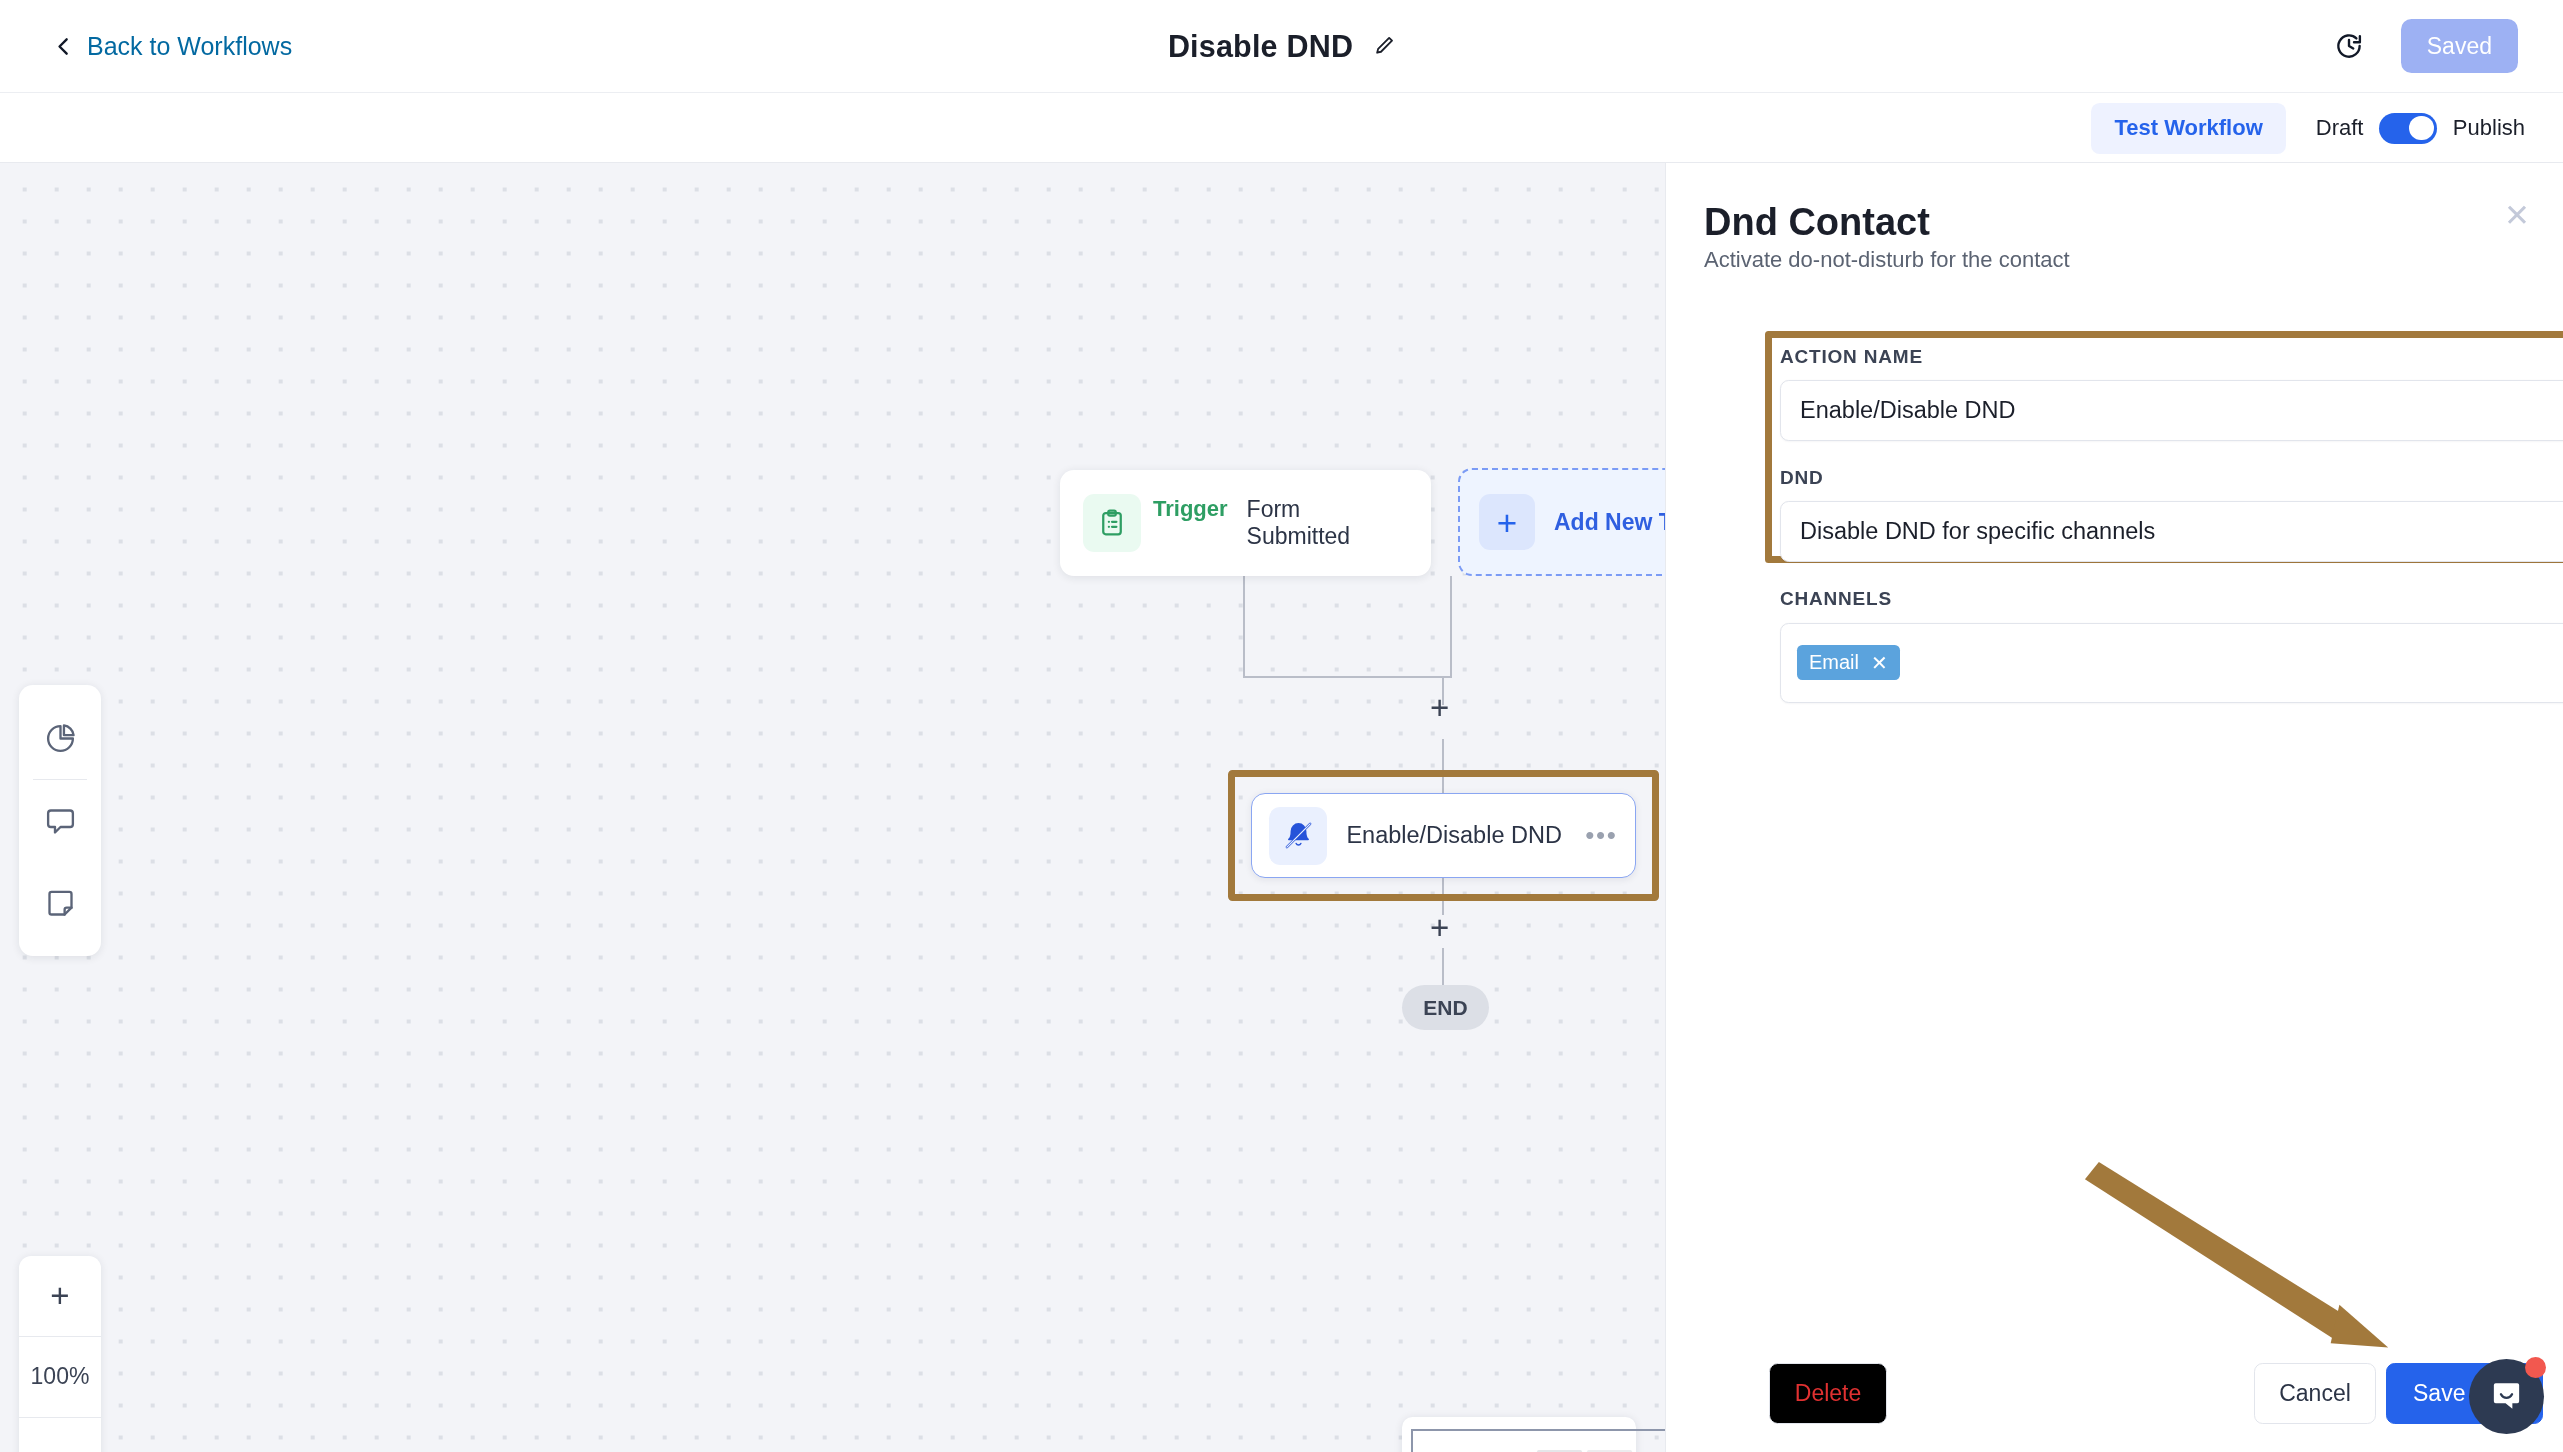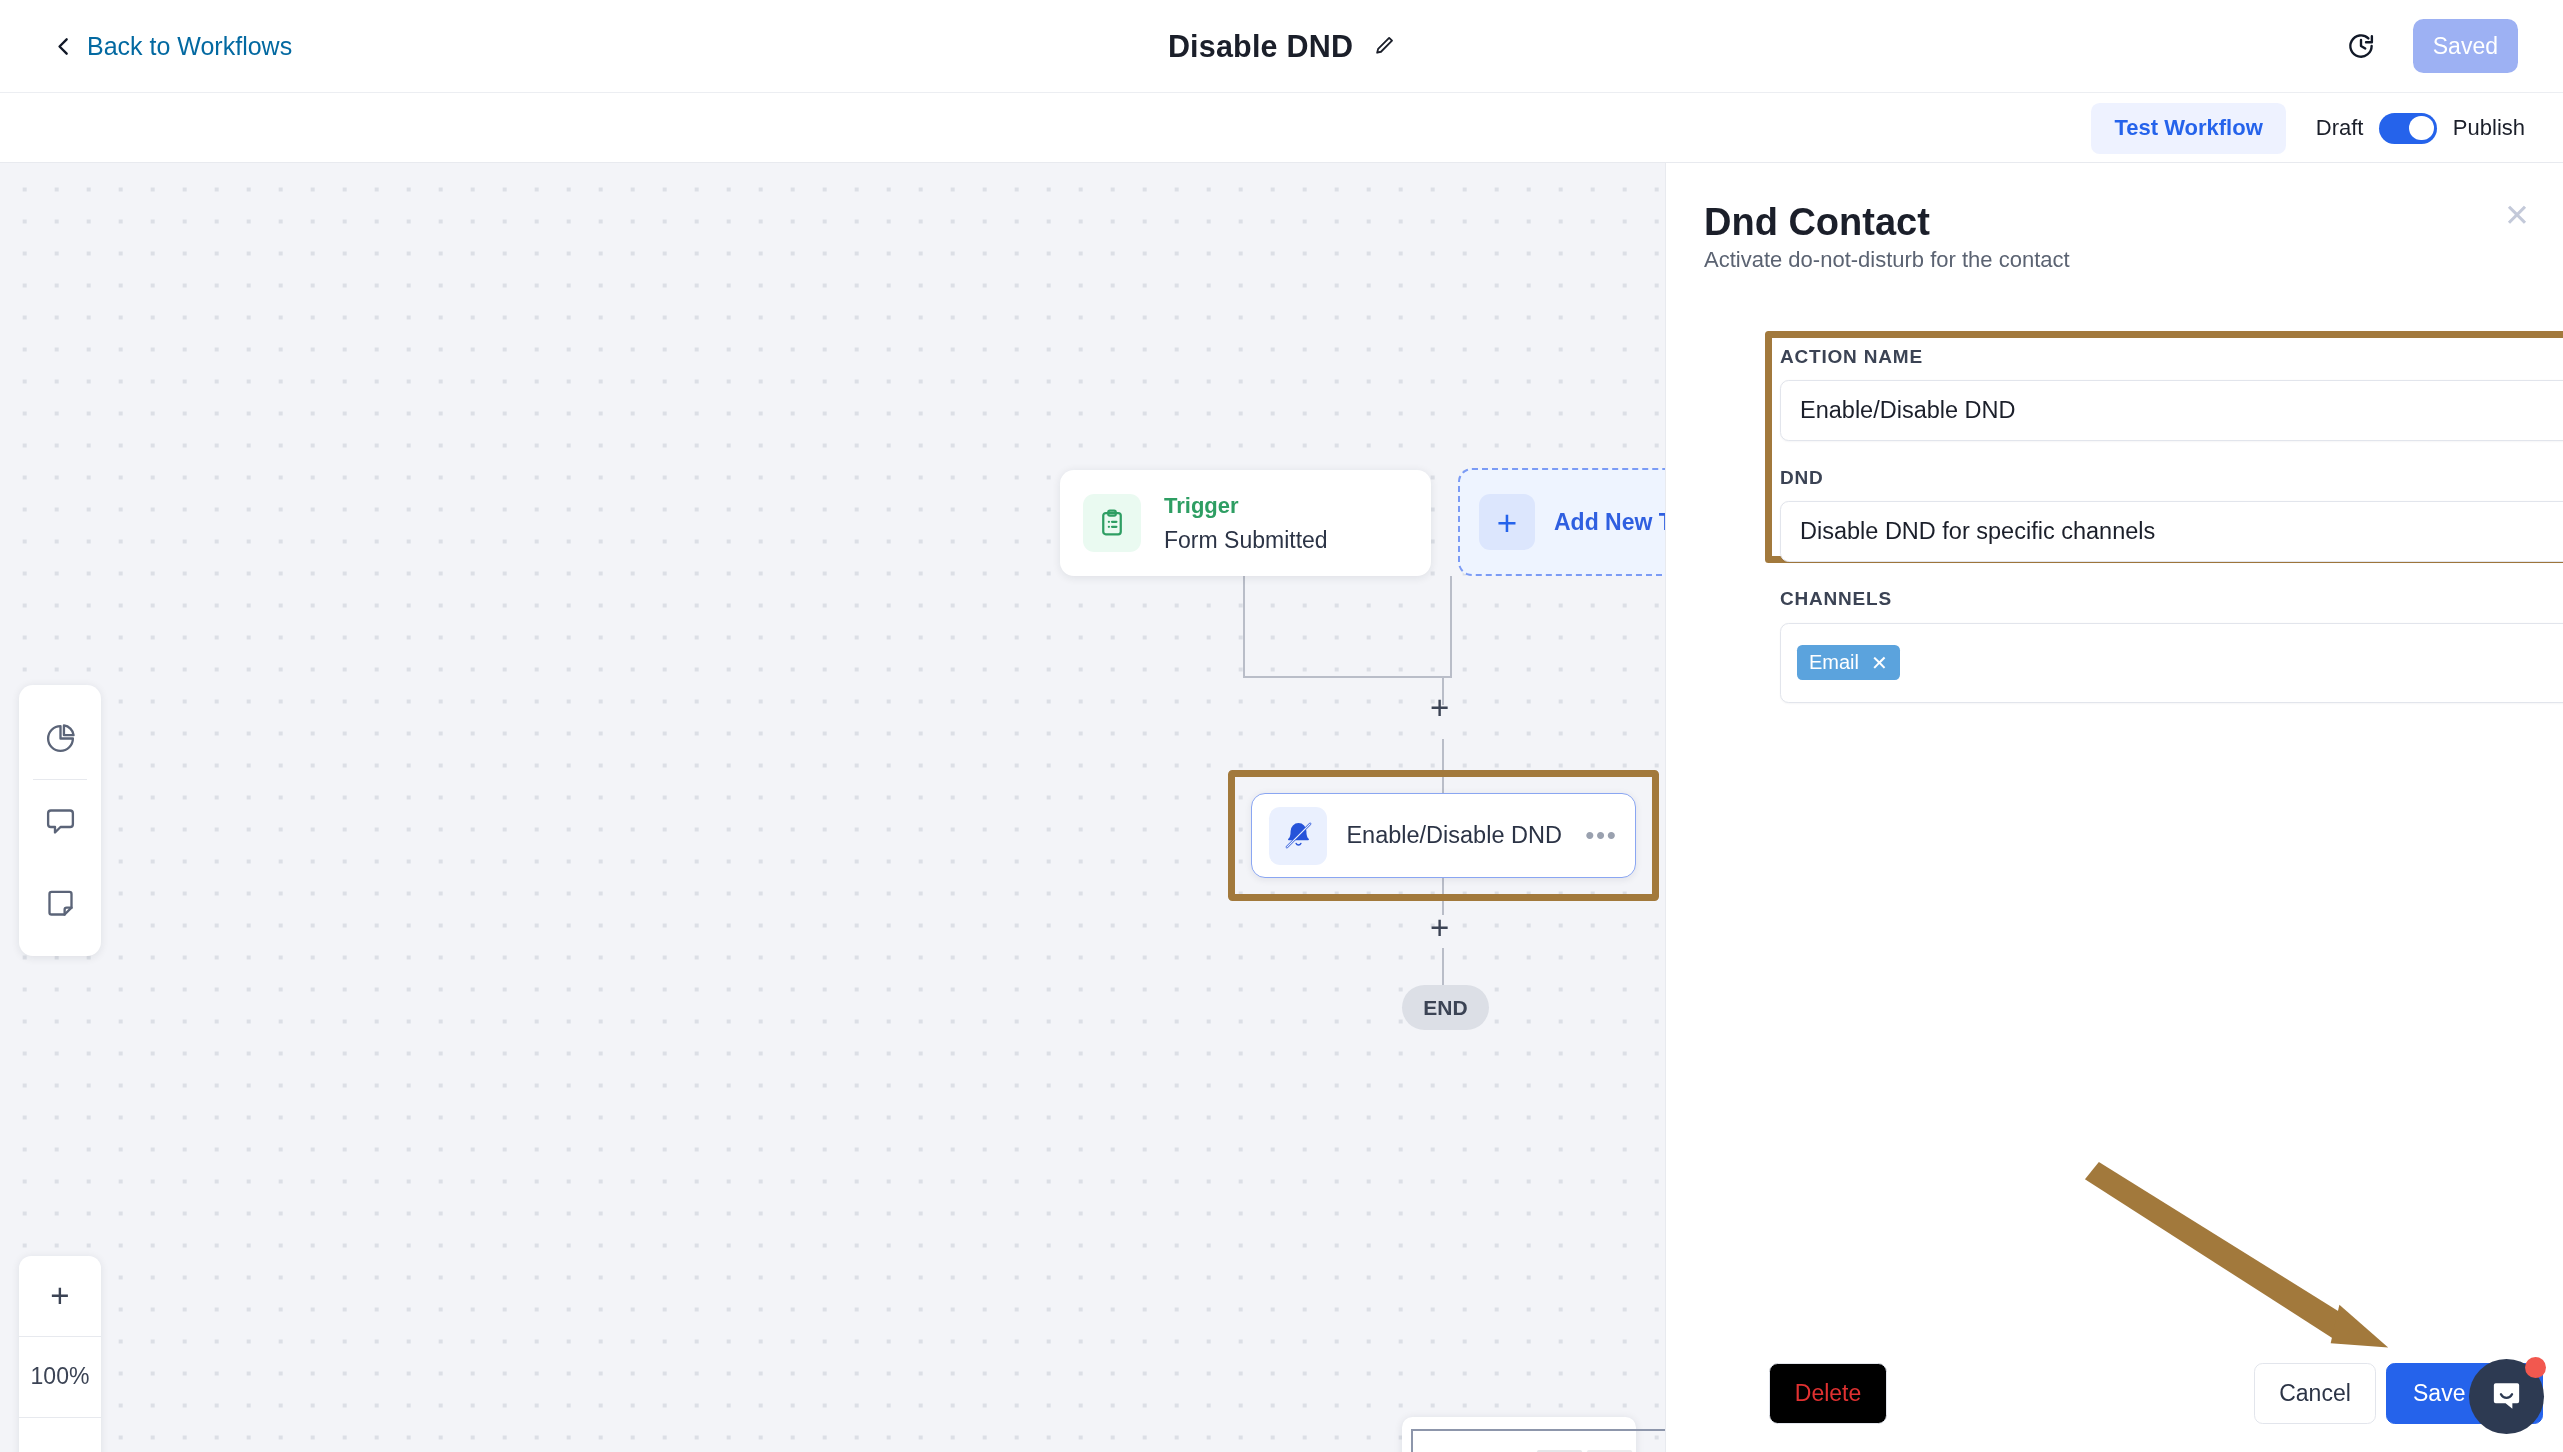--- a/index.html
+++ b/index.html
@@ -32,21 +32,21 @@
   .wf-title { font-size: 30.5px; font-weight: 700; color: #1b1f2a; letter-spacing: 0.2px; }
   .pencil { width: 23px; height: 23px; display:block; cursor:pointer; }
 
   .topbar-right {
     position: absolute; right: 45px; top: 50%; transform: translateY(-50%);
     display: flex; align-items: center; gap: 37px;
   }
   .hist-icon { width: 30px; height: 30px; cursor:pointer; display:block; }
   .saved-btn {
     background: #9db1f3; color: #ffffff; border: none; border-radius: 10.5px;
-    padding: 0 20px; height: 54px; font-size: 23px; font-weight: 500;
+    padding: 0 26px; height: 54px; font-size: 23px; font-weight: 500;
     font-family: "Liberation Sans", sans-serif; cursor: pointer;
     display:flex; align-items:center; justify-content:center;
   }
 
   
   .tabbar {
     position: absolute; left: 0; top: 93px; width: 2563px; height: 70px;
     background: #ffffff; border-bottom: 0.9px solid #e8eaef;
   }
   .tabs { position:absolute; left: 890px; top: 0; height: 70px; display:flex; align-items:center; gap: 54px; }
@@ -95,21 +95,21 @@
     box-shadow: 0 1.7px 8.7px rgba(20,28,48,.09);
     display: flex; align-items: center; cursor: pointer;
   }
   #trigger-node { left: 1060px; top: 307px; width: 371px; height: 106px; padding: 0 23px; }
   .node-icon {
     width: 58px; height: 58px; border-radius: 11.3px;
     display:flex; align-items:center; justify-content:center; flex:none;
   }
   .node-icon.green { background: #eafaf1; }
   .node-icon.blue  { background: #eaf0fe; }
-  .node-texts { margin-left: 23px; display:flex; flex-direction:column; gap: 8px; }
+  .node-texts { margin-left: 12px; display:flex; flex-direction:row; gap: 19px; }
   .node-kicker { font-size: 22px; color: #2e9e63; font-weight: 600; }
   .node-sub { font-size: 23px; color: #2c3446; }
 
   #add-trigger-node {
     position:absolute; left: 1458px; top: 305px; width: 288px; height: 108px;
     background: #eef4ff; border: 2.6px dashed #7b9bf5; border-radius: 14px;
     display:flex; align-items:center; padding: 0 19px; cursor:pointer;
     overflow:hidden;
   }
   .plus-tile {

